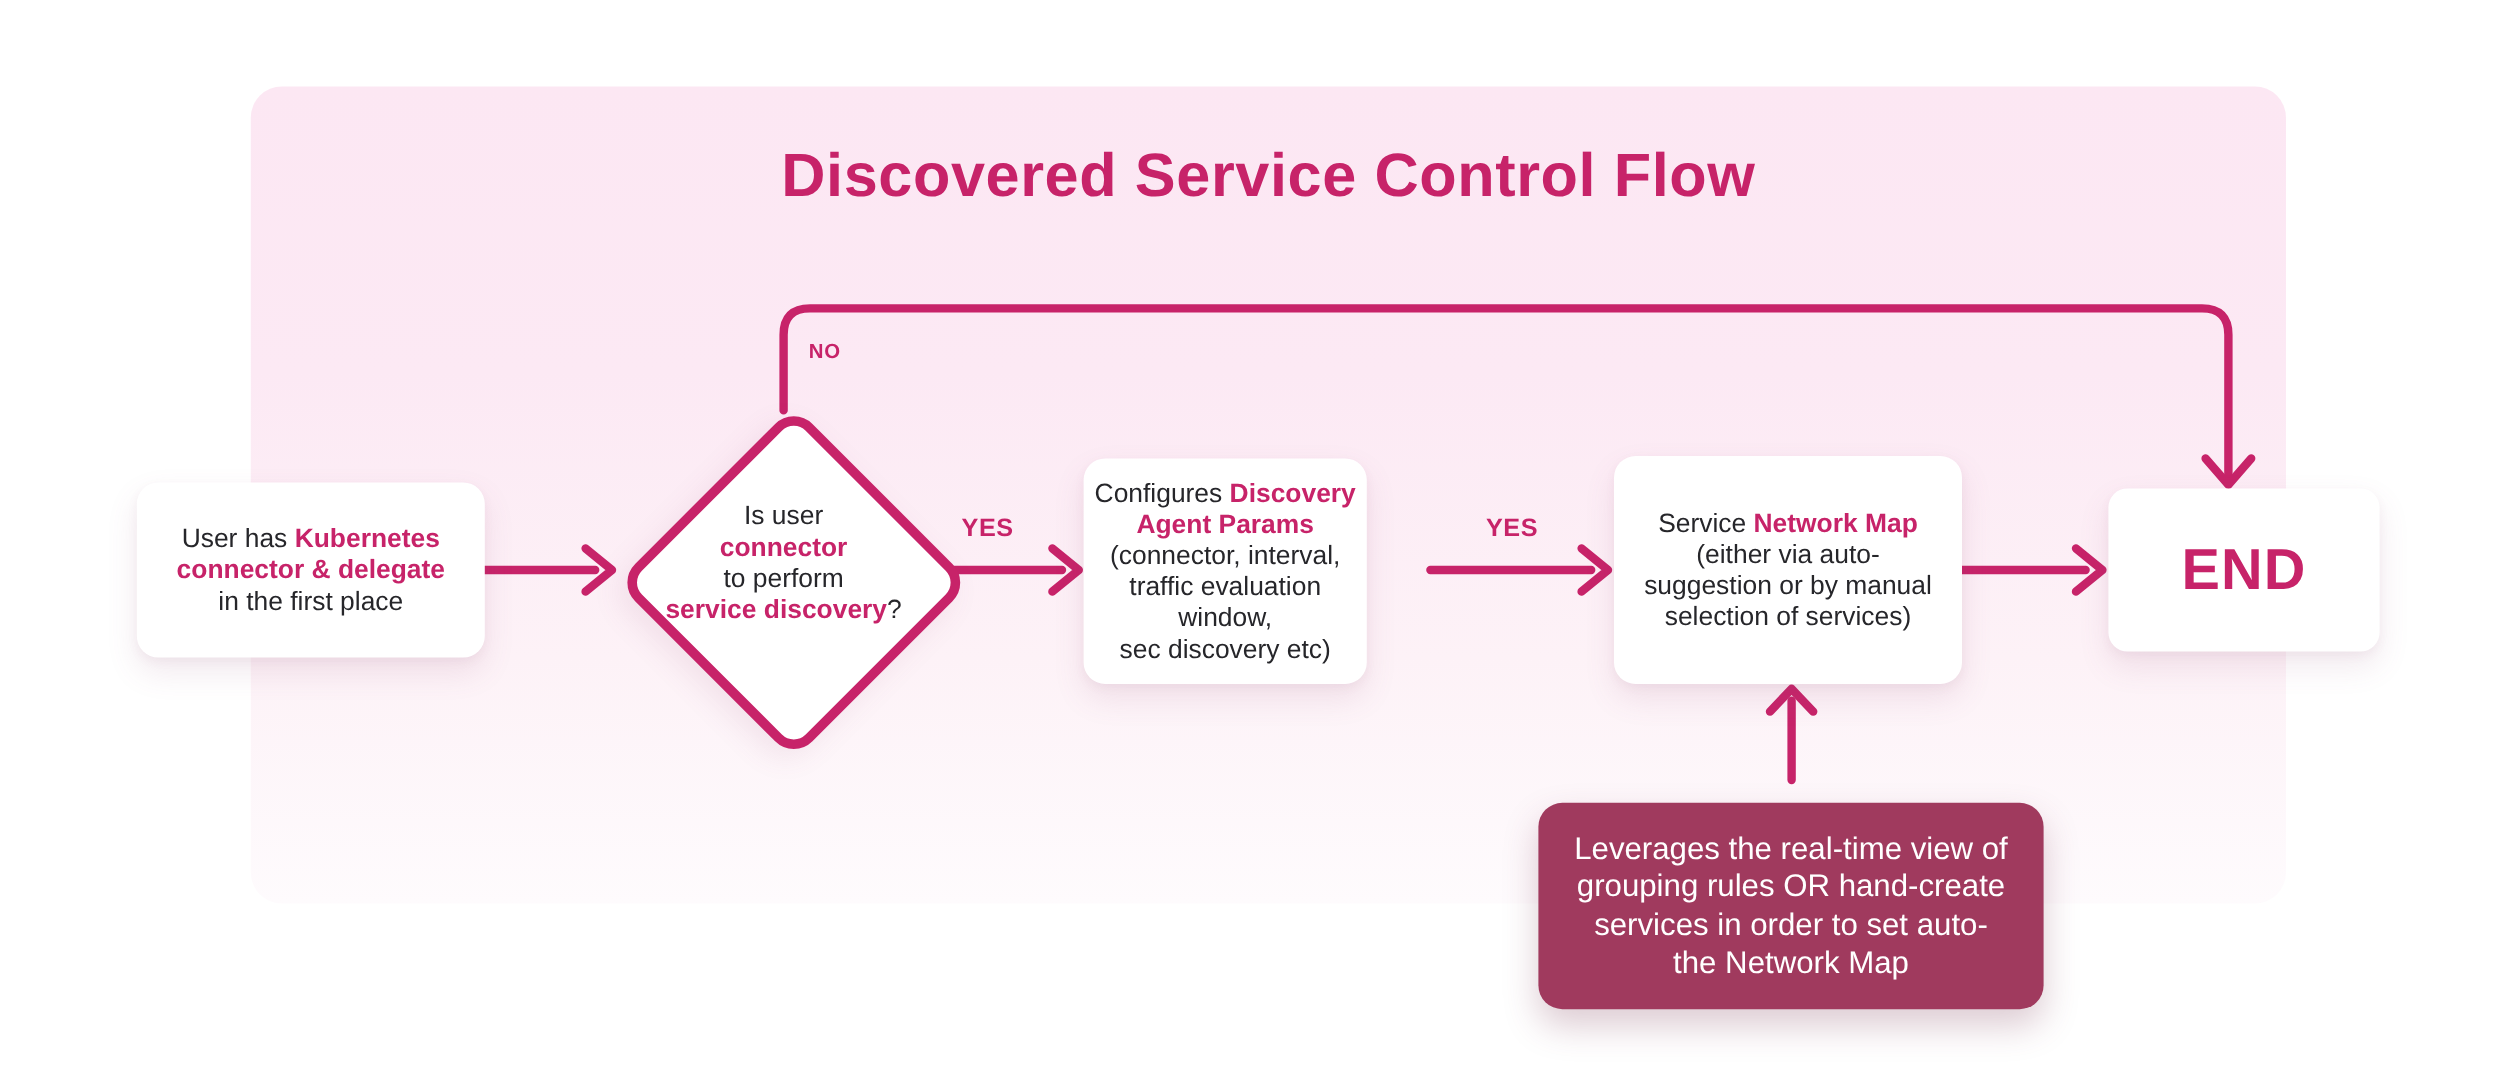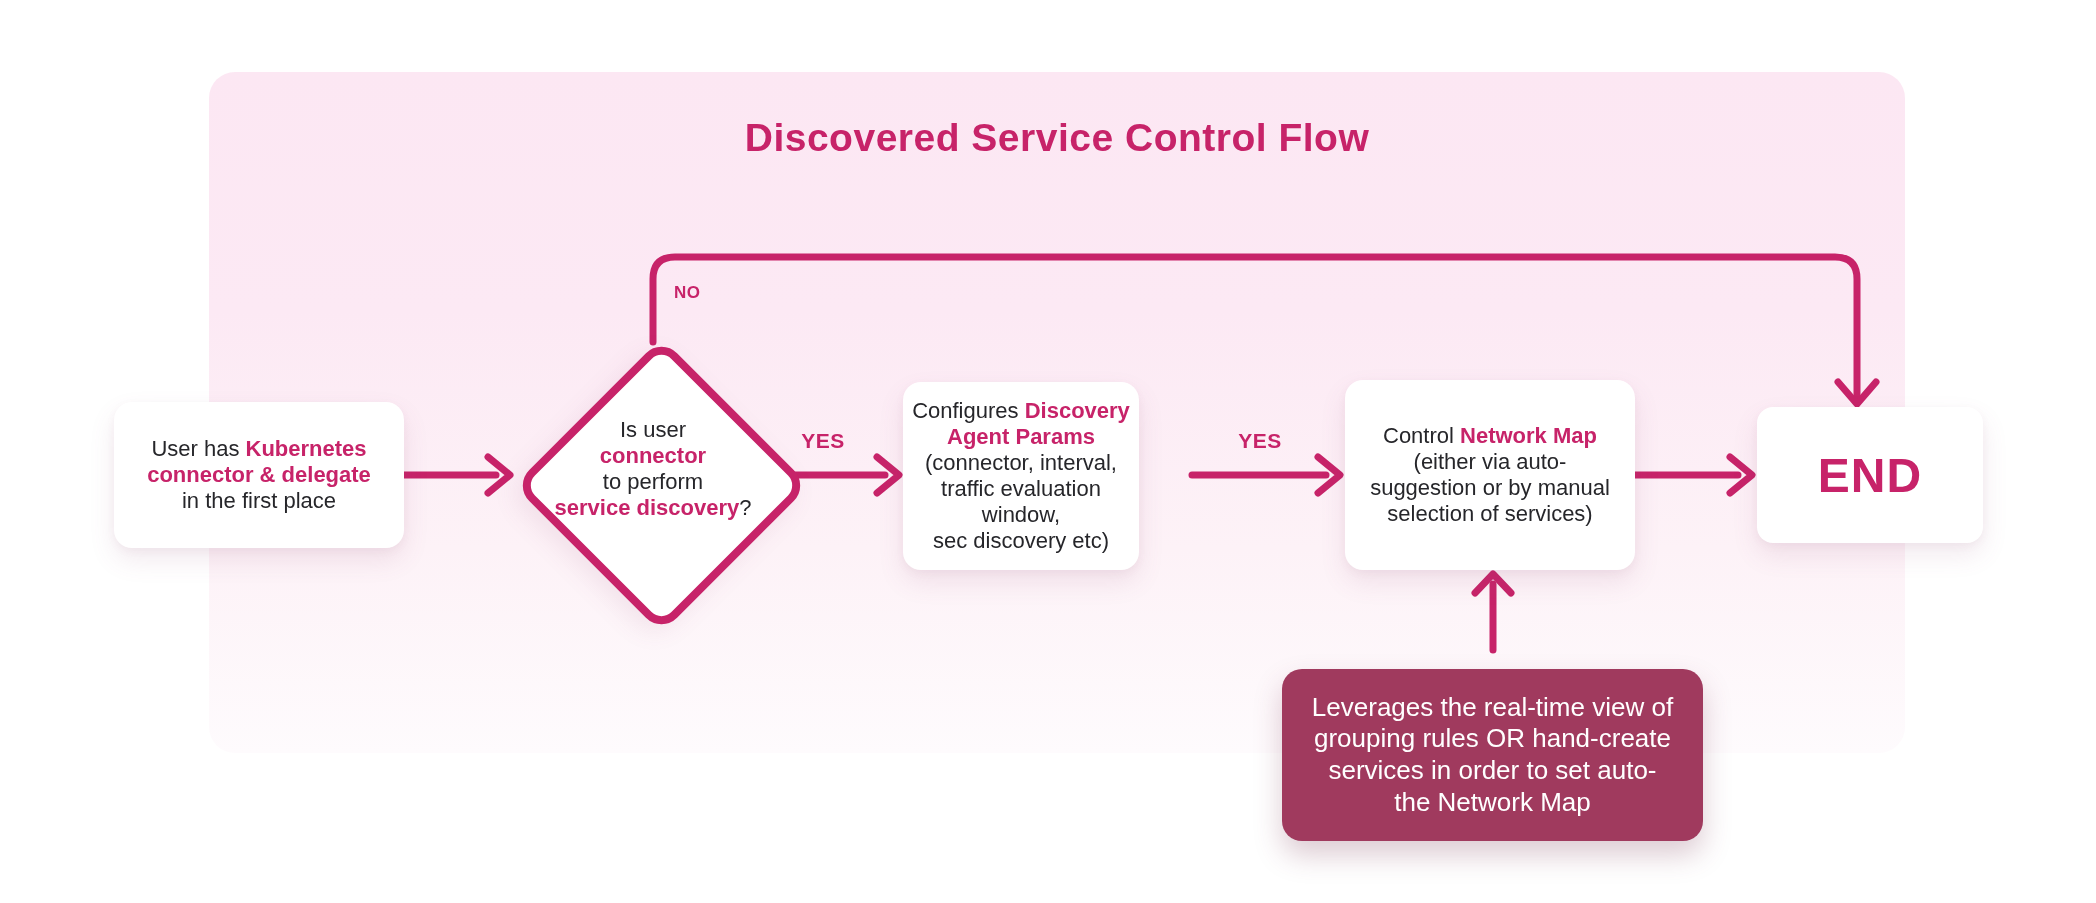--- a/index.html
+++ b/index.html
@@ -28,21 +28,21 @@
       #fdf2f7 70%,
       var(--panel_bottom, #fefbfd) 100%);
   }
   .title {
     position: absolute;
     left: 209px;
     top: 116px;
     width: 1696px;
     margin: 0;
     text-align: center;
-    font-size: 39px;
+    font-size: 51px;
     font-weight: 700;
     letter-spacing: 0.5px;
     color: var(--accent, #c72369);
   }
   svg.connectors {
     position: absolute;
     left: 0;
     top: 0;
     pointer-events: none;
   }
@@ -179,21 +179,21 @@
         <div><span>Configures </span><span class="acc">Discovery</span></div>
         <div><span class="acc">Agent Params</span></div>
         <div><span>(connector, interval,</span></div>
         <div><span>traffic evaluation window,</span></div>
         <div><span>sec discovery etc)</span></div>
       </div>
   </div>
 
   <div class="node node-map">
     <div class="ntext">
-        <div><span>Control </span><span class="acc">Network Map</span></div>
+        <div><span>Service </span><span class="acc">Network Map</span></div>
         <div><span>(either via auto-</span></div>
         <div><span>suggestion or by manual</span></div>
         <div><span>selection of services)</span></div>
       </div>
   </div>
 
   <div class="node node-end">
     <div class="end-label">END</div>
   </div>
 

